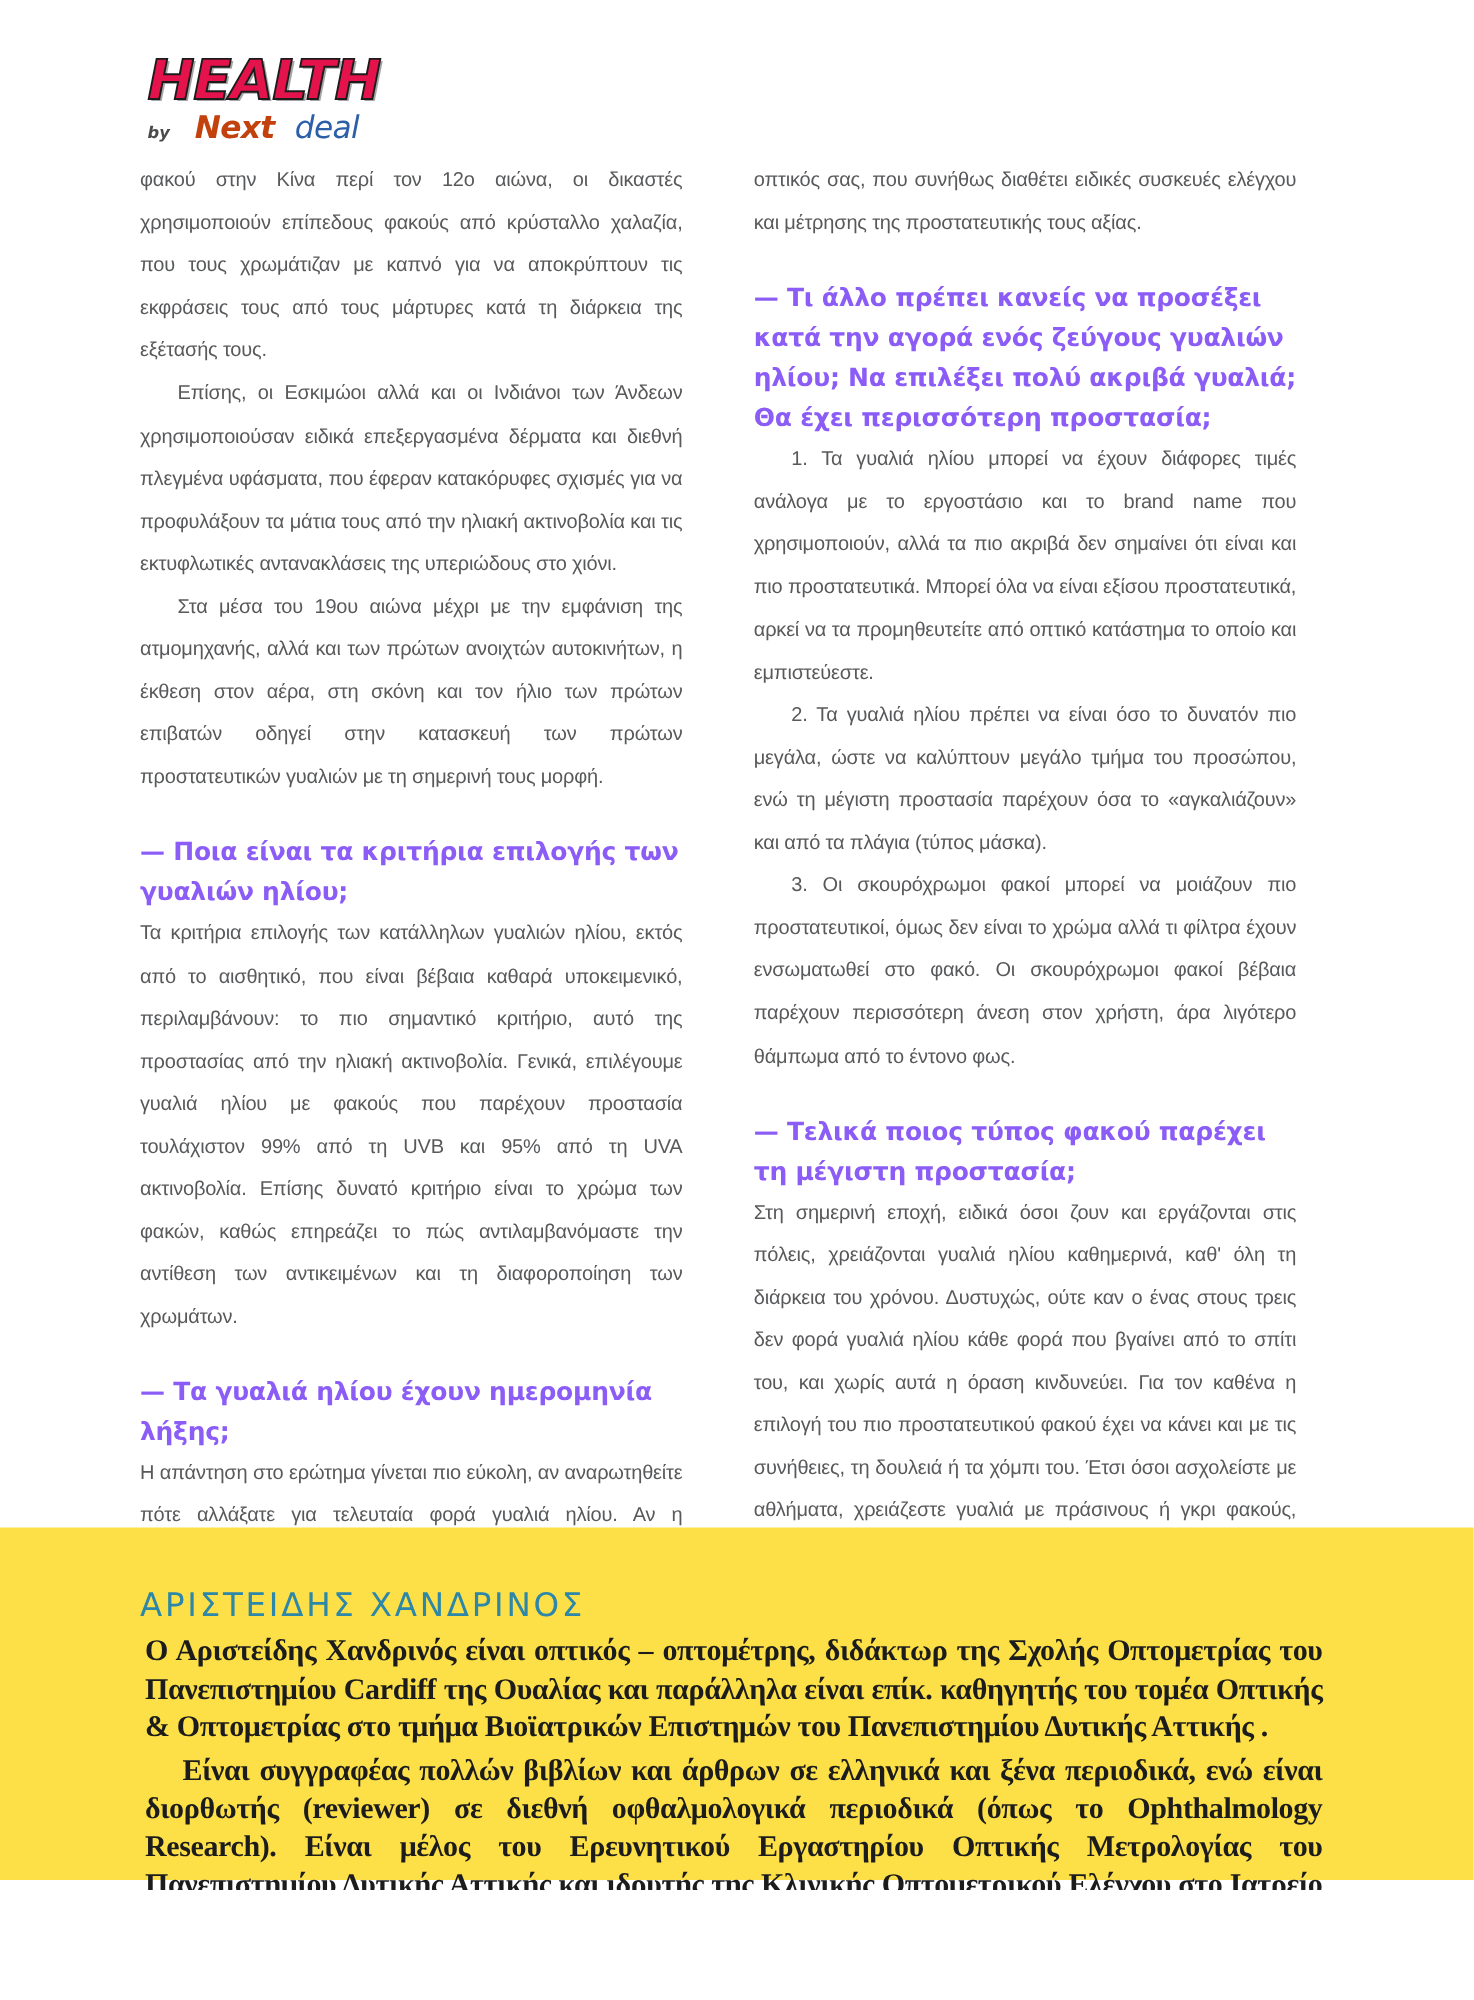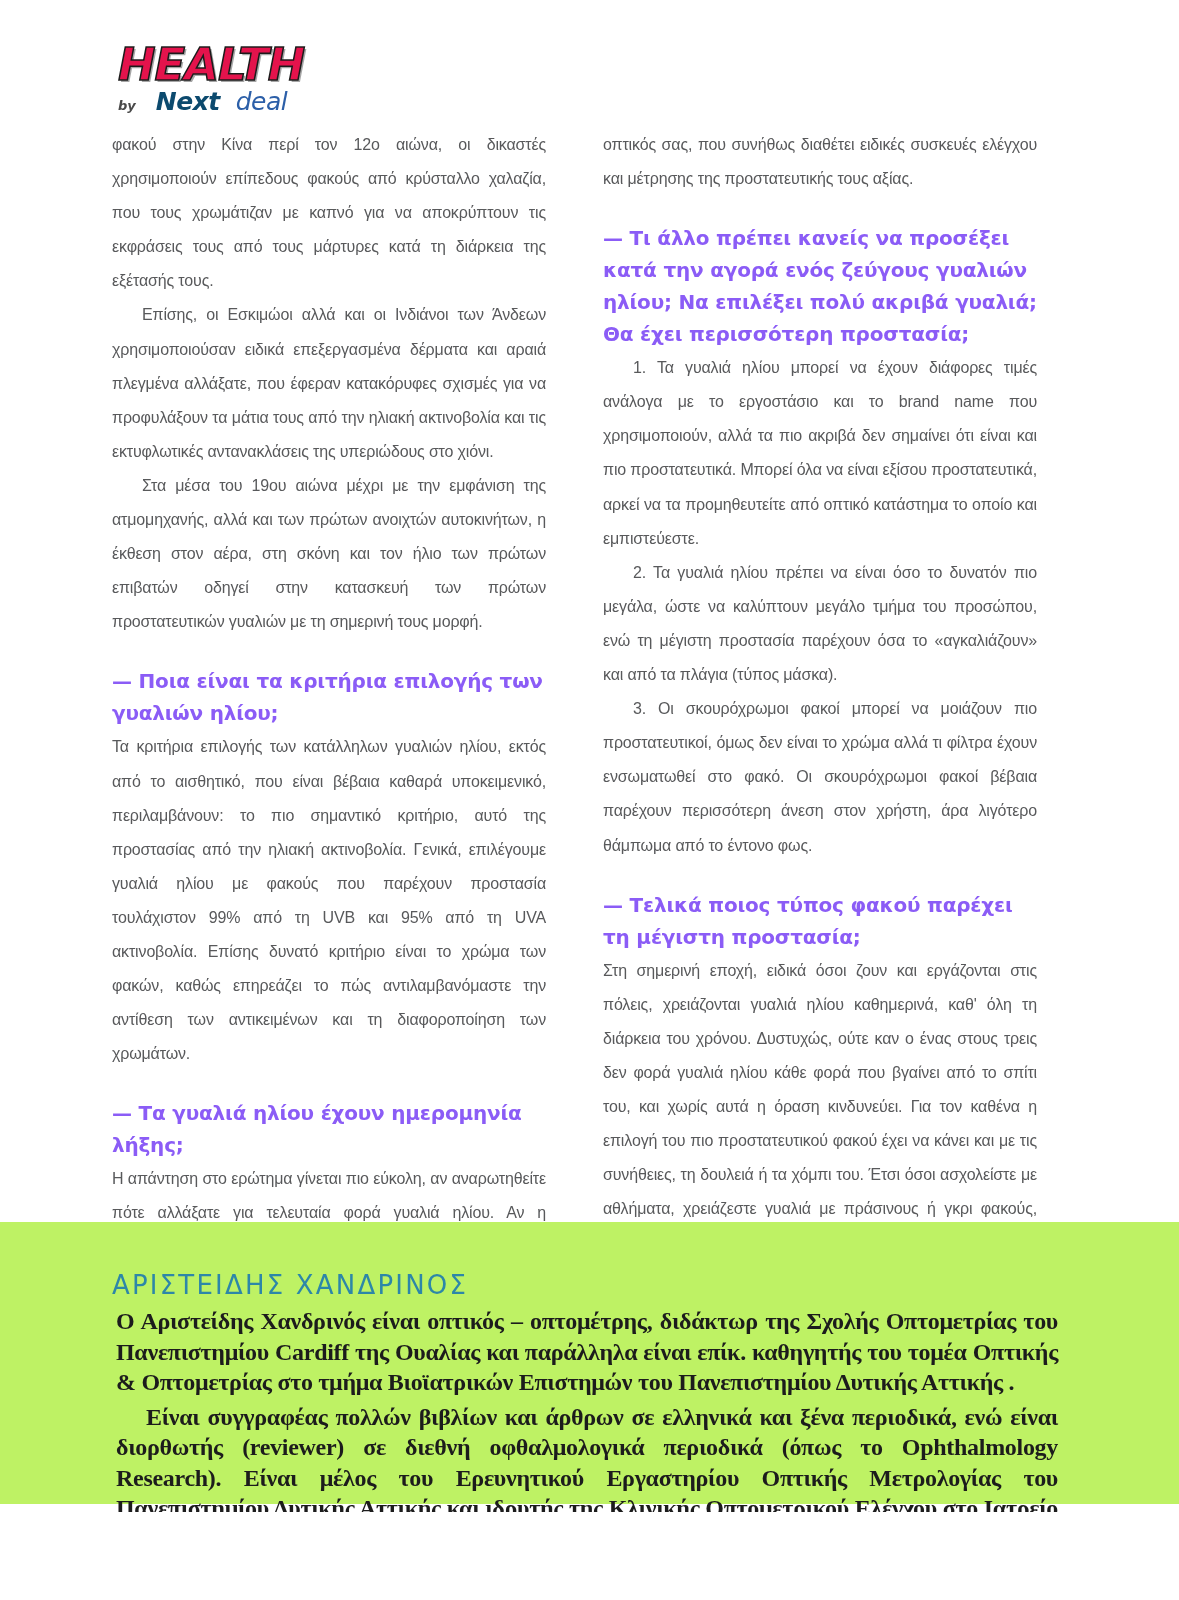--- a/index.html
+++ b/index.html
@@ -46,21 +46,21 @@
   .logo-by {
     font-size: 13px;
     font-style: italic;
     font-weight: bold;
     color: #4a4a4a;
   }
   .logo-next {
     font-size: 25px;
     font-weight: bold;
     font-style: italic;
-    color: #0c4a6e;
+    color: #c2410c;
     letter-spacing: -0.5px;
   }
   .logo-deal {
     font-size: 25px;
     font-weight: normal;
     font-style: italic;
     color: #2C5FA8;
     letter-spacing: -0.5px;
     margin-left: -4px;
   }
@@ -102,21 +102,21 @@
     letter-spacing: -0.2px;
   }
 
   
   .bio {
     position: absolute;
     left: 0;
     top: 1222px;
     width: 1179px;
     height: 282px;
-    background: #bef264;
+    background: #fde047;
   }
   .bio-inner {
     position: absolute;
     left: 112px;
     top: 48px;
     width: 950px;
   }
   .bio-name {
     margin: 0 0 6px 0;
     font-size: 26px;
@@ -157,21 +157,21 @@
     <span class="logo-by">by</span>
     <span class="logo-next">Next</span>
     <span class="logo-deal">deal</span>
   </div>
 </div>
 
 <div class="article">
 
   <div class="col">
     <p class="body">φακού στην Κίνα περί τον 12ο αιώνα, οι δικαστές χρησιμοποιούν επίπεδους φακούς από κρύσταλλο χαλαζία, που τους χρωμάτιζαν με καπνό για να αποκρύπτουν τις εκφράσεις τους από τους μάρτυρες κατά τη διάρκεια της εξέτασής τους.</p>
-    <p class="body indent">Επίσης, οι Εσκιμώοι αλλά και οι Ινδιάνοι των Άνδεων χρησιμοποιούσαν ειδικά επεξεργασμένα δέρματα και αραιά πλεγμένα αλλάξατε, που έφεραν κατακόρυφες σχισμές για να προφυλάξουν τα μάτια τους από την ηλιακή ακτινοβολία και τις εκτυφλωτικές αντανακλάσεις της υπεριώδους στο χιόνι.</p>
+    <p class="body indent">Επίσης, οι Εσκιμώοι αλλά και οι Ινδιάνοι των Άνδεων χρησιμοποιούσαν ειδικά επεξεργασμένα δέρματα και διεθνή πλεγμένα υφάσματα, που έφεραν κατακόρυφες σχισμές για να προφυλάξουν τα μάτια τους από την ηλιακή ακτινοβολία και τις εκτυφλωτικές αντανακλάσεις της υπεριώδους στο χιόνι.</p>
     <p class="body indent">Στα μέσα του 19ου αιώνα μέχρι με την εμφάνιση της ατμομηχανής, αλλά και των πρώτων ανοιχτών αυτοκινήτων, η έκθεση στον αέρα, στη σκόνη και τον ήλιο των πρώτων επιβατών οδηγεί στην κατασκευή των πρώτων προστατευτικών γυαλιών με τη σημερινή τους μορφή.</p>
     <h3 class="qhead">— Ποια είναι τα κριτήρια επιλογής των γυαλιών ηλίου;</h3>
     <p class="body">Τα κριτήρια επιλογής των κατάλληλων γυαλιών ηλίου, εκτός από το αισθητικό, που είναι βέβαια καθαρά υποκειμενικό, περιλαμβάνουν: το πιο σημαντικό κριτήριο, αυτό της προστασίας από την ηλιακή ακτινοβολία. Γενικά, επιλέγουμε γυαλιά ηλίου με φακούς που παρέχουν προστασία τουλάχιστον 99% από τη UVB και 95% από τη UVA ακτινοβολία. Επίσης δυνατό κριτήριο είναι το χρώμα των φακών, καθώς επηρεάζει το πώς αντιλαμβανόμαστε την αντίθεση των αντικειμένων και τη διαφοροποίηση των χρωμάτων.</p>
     <h3 class="qhead">— Τα γυαλιά ηλίου έχουν ημερομηνία λήξης;</h3>
     <p class="body">Η απάντηση στο ερώτημα γίνεται πιο εύκολη, αν αναρωτηθείτε πότε αλλάξατε για τελευταία φορά γυαλιά ηλίου. Αν η απάντηση σε αυτό το ερώτημα είναι «πάνε χρόνια, πού να θυμάμαι τώρα», είναι πιθανό ότι τα μάτια σας κινδυνεύουν. Στο ίδιο συμπέρασμα θα καταλήξουμε και αν δεν έχετε προμηθευτεί τα γυαλιά σας από ένα κατάστημα οπτικών, αλλά από υπαίθριες αγορές ή πωλητές, μέσω Ιντερνετ ή από άλλες μη αξιόπιστες πηγές. Ο πιο κατάλληλος να σας συμβουλέψει είναι ο</p>
   </div>
 
   <div class="col">
     <p class="body">οπτικός σας, που συνήθως διαθέτει ειδικές συσκευές ελέγχου και μέτρησης της προστατευτικής τους αξίας.</p>
     <h3 class="qhead">— Τι άλλο πρέπει κανείς να προσέξει κατά την αγορά ενός ζεύγους γυαλιών ηλίου; Να επιλέξει πολύ ακριβά γυαλιά; Θα έχει περισσότερη προστασία;</h3>

